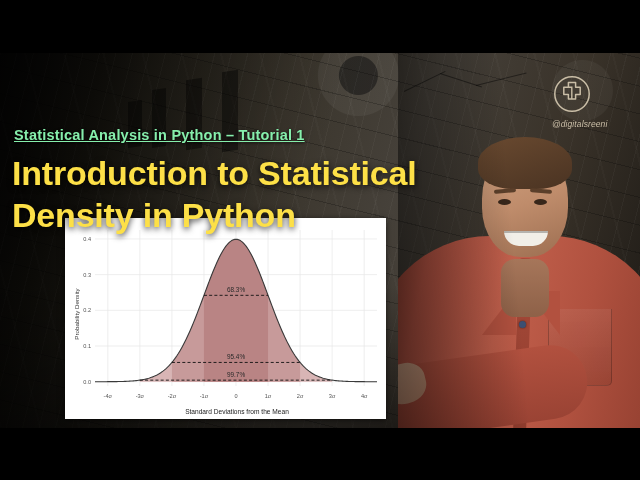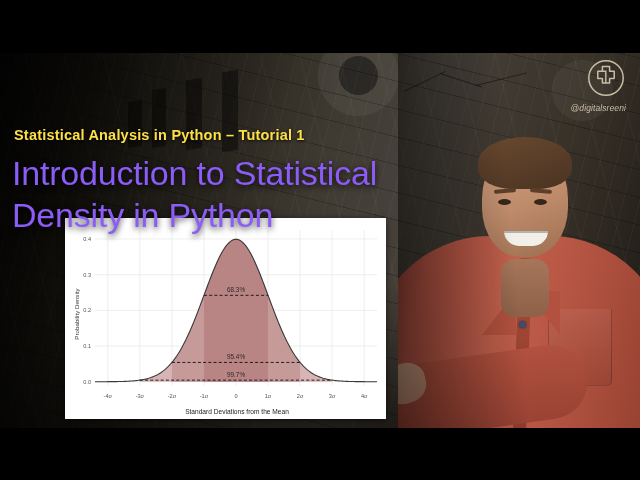--- a/index.html
+++ b/index.html
@@ -38,29 +38,29 @@
     background:
       linear-gradient(103deg, rgba(0,0,0,.80) 0%, rgba(0,0,0,.30) 22%, rgba(0,0,0,0) 48%),
       linear-gradient(0deg, rgba(0,0,0,.55) 0%, rgba(0,0,0,0) 38%);
   }
   
   .tex-bar{position:absolute;background:rgba(0,0,0,.42);transform:skewY(-9deg);}
   .tex-line{position:absolute;height:1px;background:rgba(0,0,0,.45);transform-origin:left center;}
 
   
   #subtitle{position:absolute;left:14px;top:74px;z-index:30;
-    color:#fde047;font-size:14.5px;font-weight:bold;letter-spacing:.2px;
-    text-shadow:0 1px 3px rgba(0,0,0,.85);}
+    color:#86efac;font-size:14.5px;font-weight:bold;letter-spacing:.2px;
+    text-shadow:0 1px 3px rgba(0,0,0,.85);text-decoration:underline;}
   #title{position:absolute;left:12px;top:99px;z-index:30;width:430px;
-    color:#8b5cf6;font-size:34px;line-height:42px;font-weight:400;
+    color:#fde047;font-size:34px;line-height:42px;font-weight:700;
     letter-spacing:-.2px;text-shadow:0 2px 6px rgba(0,0,0,.8);}
   #title span{display:block;}
 
   
-  #logo{position:absolute;right:14px;top:5px;z-index:32;width:74px;text-align:right;}
+  #logo{position:absolute;right:14px;top:21px;z-index:32;width:74px;text-align:left;}
   #logo-mark{width:40px;height:40px;margin:0 auto;}
   #logo-handle{margin-top:1px;color:#cbbfa8;font-size:8.5px;font-style:italic;
                letter-spacing:.1px;white-space:nowrap;}
 
   
   #presenter{position:absolute;right:0;top:0;width:242px;height:375px;z-index:25;overflow:hidden;}
   .p-shoulders{position:absolute;left:-28px;bottom:-18px;width:300px;height:210px;
     background:linear-gradient(102deg,#8a3a2c 0%,#b75544 18%,#c2604c 42%,#b0513f 68%,#8d3c2d 100%);
     border-radius:120px 120px 18px 18px;}
   .p-arm{position:absolute;bottom:-2px;width:230px;height:74px;

